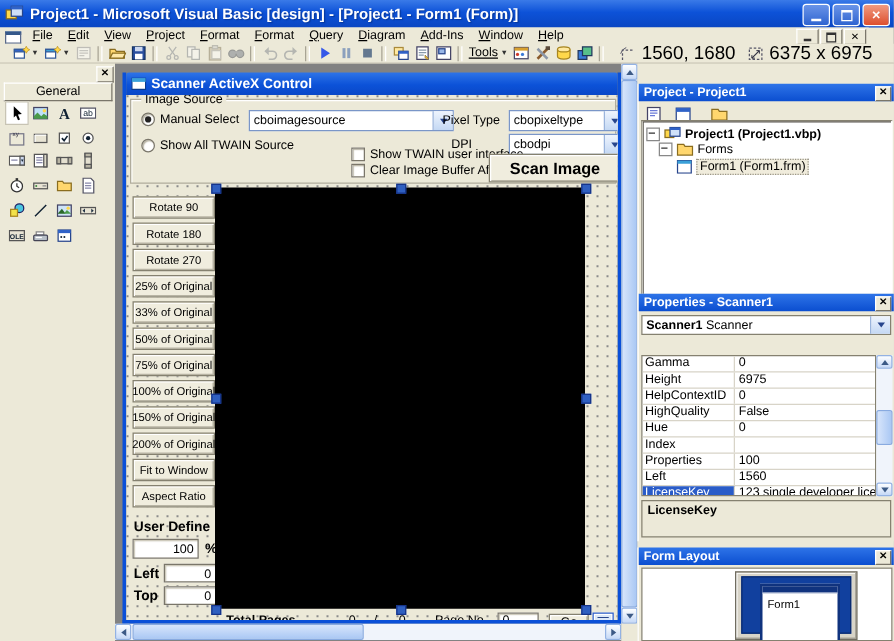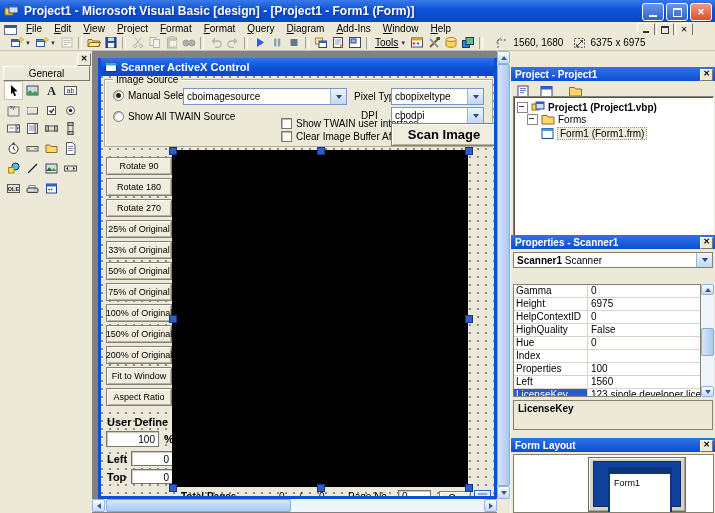--- a/index.html
+++ b/index.html
@@ -35,21 +35,21 @@
   
   .toolbar{position:absolute;left:0;top:35px;width:715px;height:16px;background:#ece9d8;
     border-bottom:1px solid #c6c2b2;display:flex;align-items:center;padding-left:8px;
     box-sizing:border-box;}
   .tbtn{width:17px;height:14px;display:flex;align-items:center;justify-content:center;flex:none;}
   .tbtn.dis{opacity:.45;filter:grayscale(60%);}
   .darr{width:8px;font-size:6px;color:#333;flex:none;}
   .tsep{width:2px;height:12px;border-left:1px solid #a8a494;border-right:1px solid #fff;
     margin:0 3px;flex:none;}
   .tools-lbl{font-size:10px;padding:0 2px;text-decoration:underline;}
-  .coordbox{display:flex;align-items:center;gap:4px;margin-left:10px;font-size:10px;white-space:nowrap;}
+  .coordbox{display:flex;align-items:center;gap:4px;margin-left:10px;font-size:15px;white-space:nowrap;}
   
   .toolbox{position:absolute;left:0;top:51px;width:92px;height:462px;background:#ece9d8;}
   .tb-close{position:absolute;left:77px;top:2px;width:12px;height:11px;background:#ece9d8;
     border:1px solid #fff;border-right-color:#7a766a;border-bottom-color:#7a766a;
     font-size:8px;line-height:9px;text-align:center;font-weight:bold;}
   .tb-general{position:absolute;left:3px;top:15px;width:85px;height:13px;background:#ece9d8;
     border:1px solid #fff;border-right-color:#7a766a;border-bottom-color:#7a766a;
     text-align:center;font-size:10px;line-height:13px;}
   .tcell{position:absolute;width:17px;height:17px;display:flex;align-items:center;justify-content:center;}
   .tcell.sel{background:#fff;border:1px solid #c8c4b4;margin:-1px;}
@@ -67,21 +67,21 @@
     background-size:8px 8px;background-position:5px 5px;}
   .frame{position:absolute;left:3px;top:3px;width:387px;height:66px;background:#ece9d8;
     border:1px solid #b0ac9c;box-shadow:1px 1px 0 #fff inset;}
   .frame-label{position:absolute;left:8px;top:-6px;background:#ece9d8;padding:0 3px;font-size:10px;}
   .radio{position:absolute;display:flex;align-items:center;gap:4px;font-size:10px;}
   .rdot{width:9px;height:9px;border-radius:50%;background:#fff;border:1px solid #7a766a;
     box-shadow:inset 1px 1px 1px #b8b4a4;position:relative;flex:none;}
   .rdot.on::after{content:"";position:absolute;left:2px;top:2px;width:5px;height:5px;
     border-radius:50%;background:#222;}
   .combo{position:absolute;height:17px;background:#fff;border:1px solid #7a96c8;
-    box-sizing:border-box;display:flex;align-items:center;}
+    box-sizing:border-box;display:flex;align-items:center;margin-left:16px;}
   .combo .ctext{flex:1;padding-left:3px;font-size:10px;overflow:hidden;white-space:nowrap;}
   .combo .cbtn{width:15px;height:100%;background:linear-gradient(180deg,#eef4fd,#c4d8f4);
     border-left:1px solid #9ab4dc;display:flex;align-items:center;justify-content:center;flex:none;}
   .tri-dn{width:0;height:0;border:3px solid transparent;border-top:4px solid #27458c;margin-top:3px;}
   .lbl{position:absolute;font-size:10px;white-space:nowrap;}
   .chk{position:absolute;display:flex;align-items:center;gap:4px;font-size:10px;white-space:nowrap;}
   .cbox{width:9px;height:9px;background:#fff;border:1px solid #7a766a;
     box-shadow:inset 1px 1px 1px #b8b4a4;flex:none;}
   .btn3d{background:#f0edde;border:1px solid #858170;box-shadow:inset 1px 1px 0 #fff,
     inset -1px -1px 0 #b8b4a4;display:flex;align-items:center;justify-content:center;}

